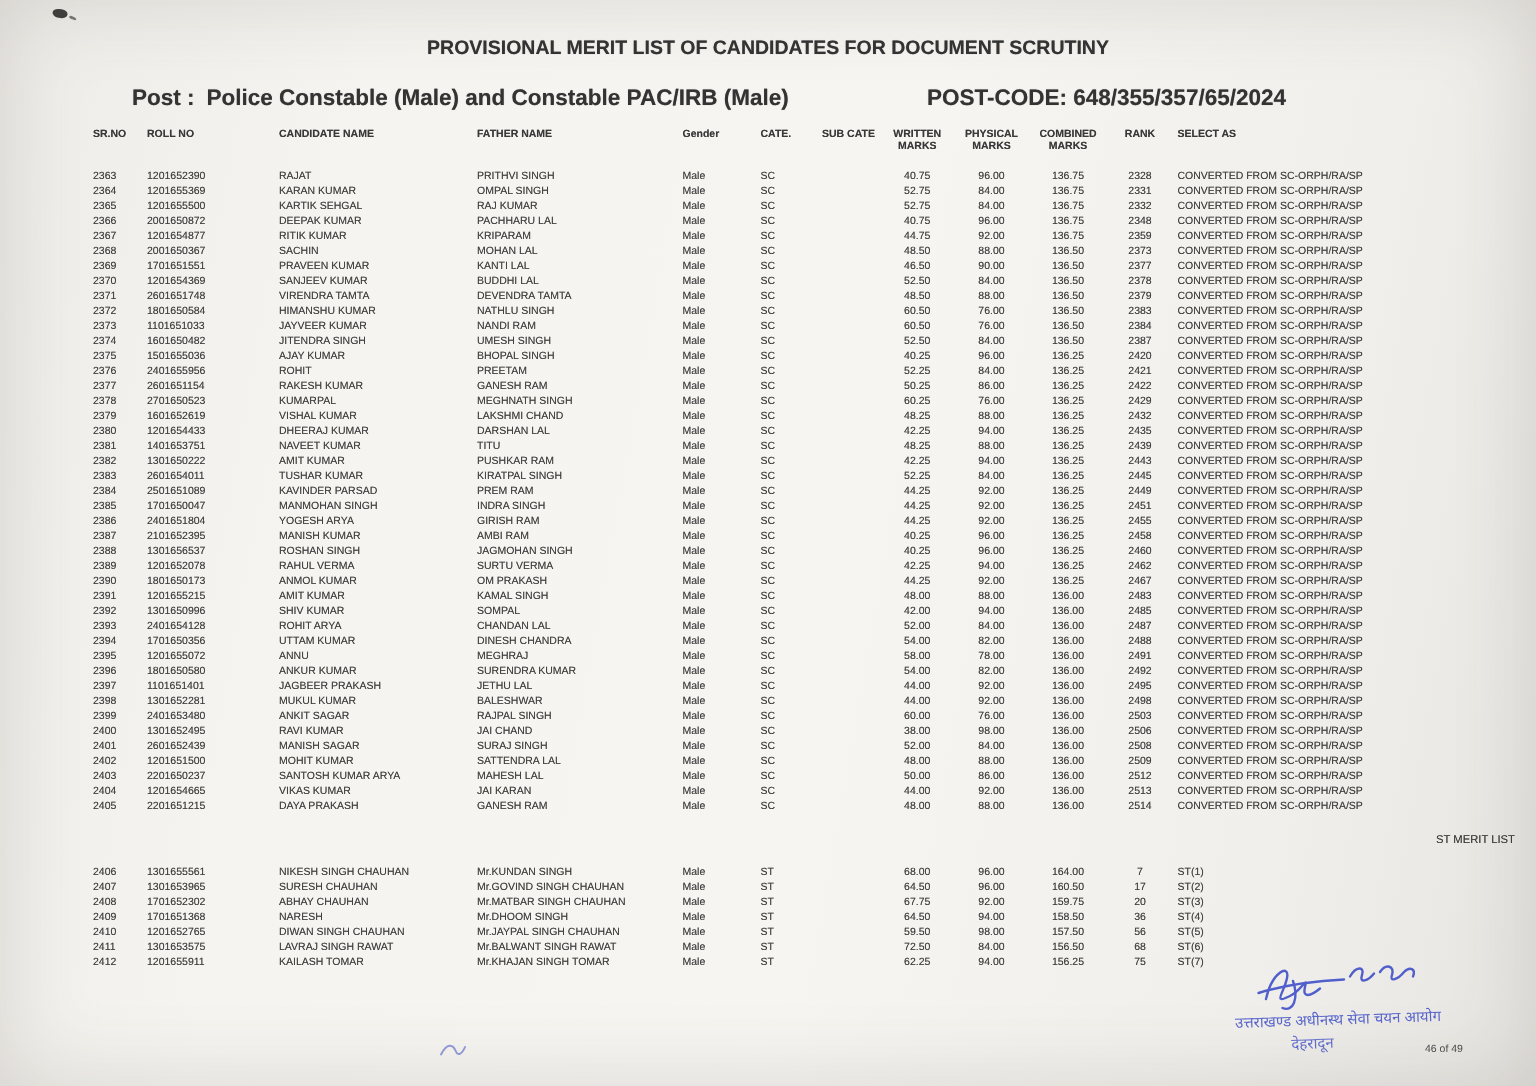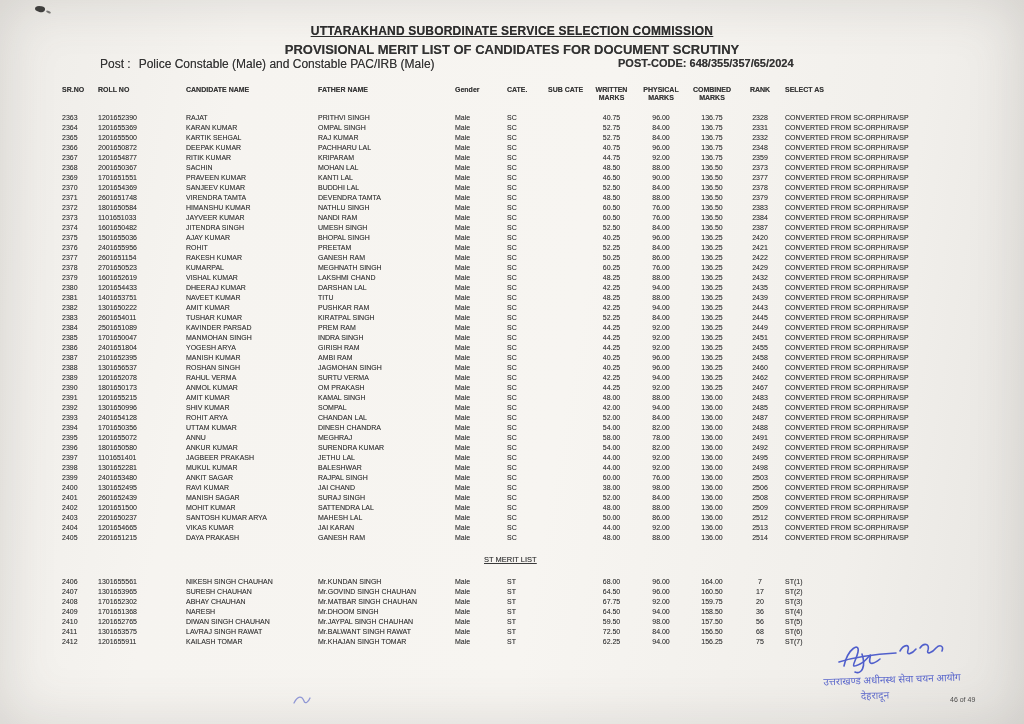--- a/index.html
+++ b/index.html
@@ -19,23 +19,23 @@
     box-shadow:inset 0 0 55px rgba(90,85,75,.18);
   }
 
   
   .doc-header { position:absolute; top:21px; left:0; width:1024px; text-align:center; }
   .title {
     display:inline-block; font-size:12px; font-weight:bold; color:#2d2d2d;
     text-decoration:underline; letter-spacing:.2px; text-shadow:0 0 .5px rgba(45,45,45,.7);
   }
   .subtitle { margin-top:3px; font-size:13px; font-weight:bold; color:#333; text-shadow:0 0 .5px rgba(51,51,51,.6); }
-  .post-line { position:absolute; top:57px; left:100px; font-size:12px; font-weight:normal; color:#333; text-shadow:0 0 .5px rgba(51,51,51,.6); }
+  .post-line { position:absolute; top:57px; left:88px; font-size:15px; font-weight:bold; color:#333; text-shadow:0 0 .5px rgba(51,51,51,.6); }
   .post-line .pl-label { margin-right:8px; }
-  .post-code-line { position:absolute; top:57px; left:618px; font-size:11px; font-weight:bold; color:#333; text-shadow:0 0 .5px rgba(51,51,51,.6); }
+  .post-code-line { position:absolute; top:57px; left:618px; font-size:15px; font-weight:bold; color:#333; text-shadow:0 0 .5px rgba(51,51,51,.6); }
 
   
   .merit-table { position:absolute; top:82px; left:58px; width:952px; border-collapse:collapse; table-layout:fixed; }
   .merit-table th {
     font-size:7px; line-height:8px; font-weight:bold; color:#393939;
     vertical-align:top; padding-top:4px; height:31px; text-shadow:0 0 .4px rgba(57,57,57,.6);
   }
   .merit-table td {
     font-size:7px; line-height:10px; height:10px; padding-top:0; color:#404040;
     white-space:nowrap; overflow:hidden; text-shadow:0 0 .4px rgba(64,64,64,.55);
@@ -44,22 +44,22 @@
   .c-roll    { text-align:left; padding-left:2px; }
   .c-name    { text-align:left; padding-left:2px; }
   .c-father  { text-align:left; padding-left:2px; }
   .c-gender  { text-align:left; padding-left:3px; }
   .c-cate    { text-align:left; padding-left:8px; }
   .c-sub     { text-align:left; padding-left:5px; }
   .c-written, .c-physical, .c-combined, .c-rank { text-align:center; }
   .c-select  { text-align:left; padding-left:3px; }
 
   .section-row td.section-heading {
-    height:34px; vertical-align:middle; text-align:left; padding-left:426px;
-    font-size:7.5px; color:#3a3a3a; white-space:nowrap;text-decoration:underline;
+    height:34px; vertical-align:middle; text-align:right; padding-left:426px;
+    font-size:7.5px; color:#3a3a3a; white-space:nowrap;
   }
 
   
   .signature { position:absolute; left:836px; top:638px; }
   .stamp-line1 {
     position:absolute; left:798px; top:672px; width:188px; text-align:center;
     font-size:10px; color:#4050c8; transform:rotate(-2deg); opacity:.85;
   }
   .stamp-line2 {
     position:absolute; left:800px; top:688px; width:150px; text-align:center;
@@ -80,21 +80,20 @@
 </style>
 </head>
 <body>
 
 <div class="page">
 
   <div class="artifact-a"></div>
   <div class="artifact-b"></div>
 
   <div class="doc-header">
-    <div class="title">UTTARAKHAND SUBORDINATE SERVICE SELECTION COMMISSION</div>
     <div class="subtitle">PROVISIONAL MERIT LIST OF CANDIDATES FOR DOCUMENT SCRUTINY</div>
   </div>
 
   <div class="post-line">
     <span class="pl-label">Post :</span><span>Police Constable (Male) and Constable PAC/IRB (Male)</span>
   </div>
   <div class="post-code-line">
     <span>POST-CODE:</span>
     <span>648/355/357/65/2024</span>
   </div>

